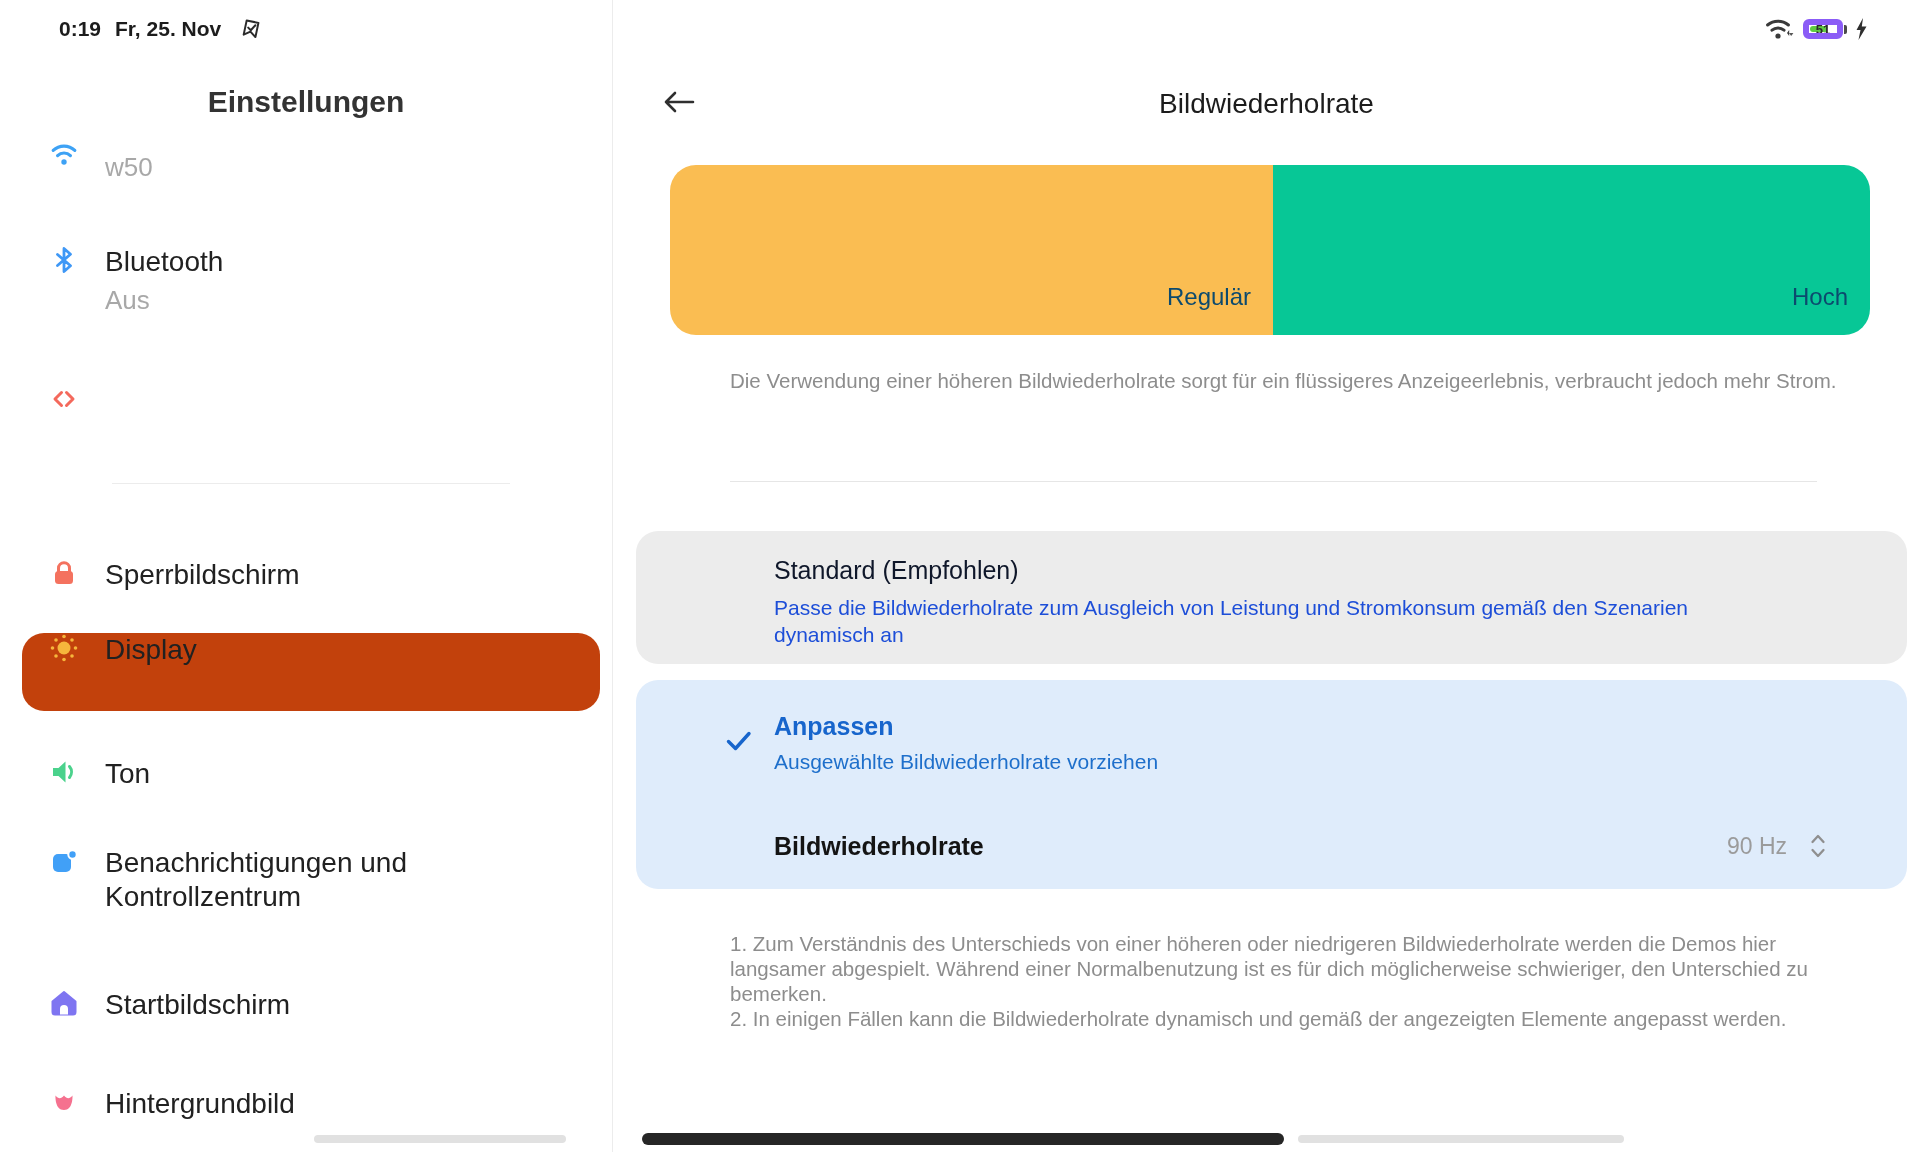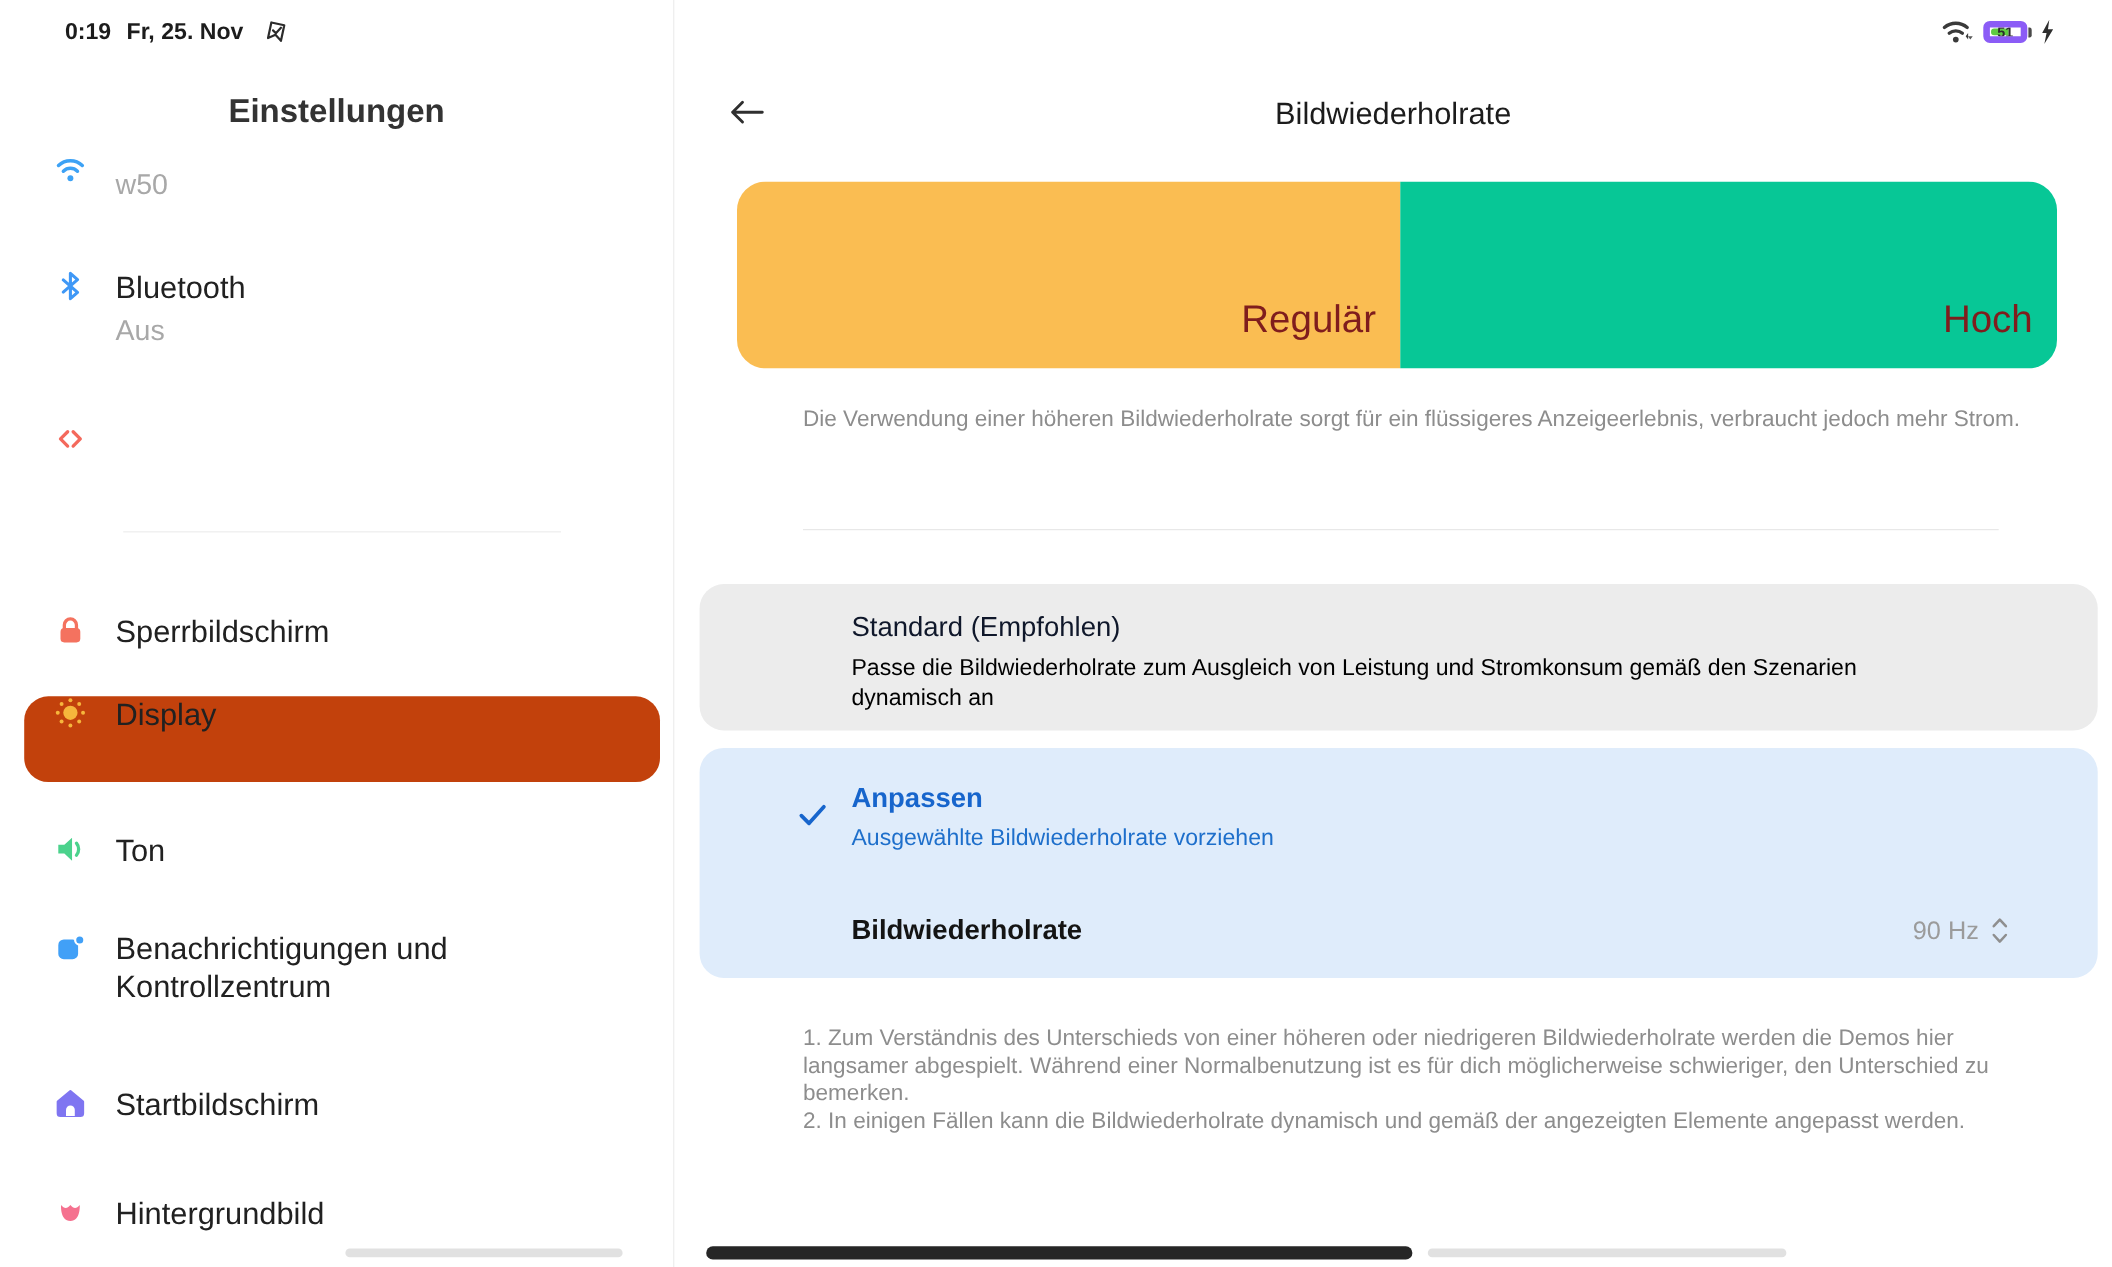--- a/index.html
+++ b/index.html
@@ -43,41 +43,41 @@
   .back-btn { left:656px; top:82px; width:44px; height:40px; display:flex;
     align-items:center; justify-content:center; cursor:pointer; }
   .content-title { left:613px; top:88px; width:1307px; text-align:center;
     font-size:28px; font-weight:500; color:#1c1c1c; }
 
   
   .demo { left:670px; top:165px; width:1200px; height:170px; border-radius:26px;
     overflow:hidden; display:flex; }
   .demo-left  { width:603px; height:100%; background:#FABD52; position:relative; }
   .demo-right { flex:1; height:100%; background:#07C796; position:relative; }
-  .demo-label { position:absolute; right:22px; bottom:24px; color:#7f1d1d;
-    font-size:35px; font-weight:400; }
+  .demo-label { position:absolute; right:22px; bottom:24px; color:#0c4a6e;
+    font-size:24px; font-weight:400; }
 
   .desc-text { left:730px; top:368px; width:1120px; font-size:20.5px;
     line-height:25px; color:#8d8d8d; }
   .content-divider { left:730px; top:481px; width:1087px; height:1px; background:#e6e6e6; }
 
   
   .card { left:636px; width:1271px; border-radius:22px; cursor:pointer; }
   .card-standard { top:531px; height:133px; background:#ececec; padding:25px 40px 0 138px; }
   .card-title { font-size:25px; font-weight:400; color:#0f172a; }
-  .card-desc { margin-top:9px; font-size:21px; line-height:27px; color:#000000; width:1010px; }
+  .card-desc { margin-top:9px; font-size:21px; line-height:27px; color:#1d4ed8; width:1010px; }
   .card-anpassen { top:680px; height:209px; background:#dfecfb; }
   .check-wrap { position:absolute; left:88px; top:46px; width:30px; height:30px; }
   .anp-title { position:absolute; left:138px; top:32px; font-size:25px; font-weight:600; color:#1765CC; }
   .anp-sub { position:absolute; left:138px; top:70px; font-size:21px; color:#1e6fcb; }
   .rate-row { position:absolute; left:0; right:0; top:140px; height:52px;
     display:flex; align-items:center; justify-content:space-between;
     padding:0 78px 0 138px; }
   .rate-label { font-size:25px; font-weight:600; color:#141414; }
-  .rate-value-wrap { display:flex; align-items:center; gap:8px; }
+  .rate-value-wrap { display:flex; align-items:center; gap:20px; }
   .rate-value { font-size:23px; color:#9b9b9b; }
 
   .footnotes { left:730px; top:931px; width:1120px; font-size:20.5px;
     line-height:25px; color:#8d8d8d; }
 
   
   .bar-light-left  { left:314px; top:1135px; width:252px; height:8px; background:#e1e1e1; border-radius:4px; }
   .bar-dark { left:642px; top:1133px; width:642px; height:12px; background:#262626; border-radius:6px; }
   .bar-light-right { left:1298px; top:1135px; width:326px; height:8px; background:#e1e1e1; border-radius:4px; }
 </style>

